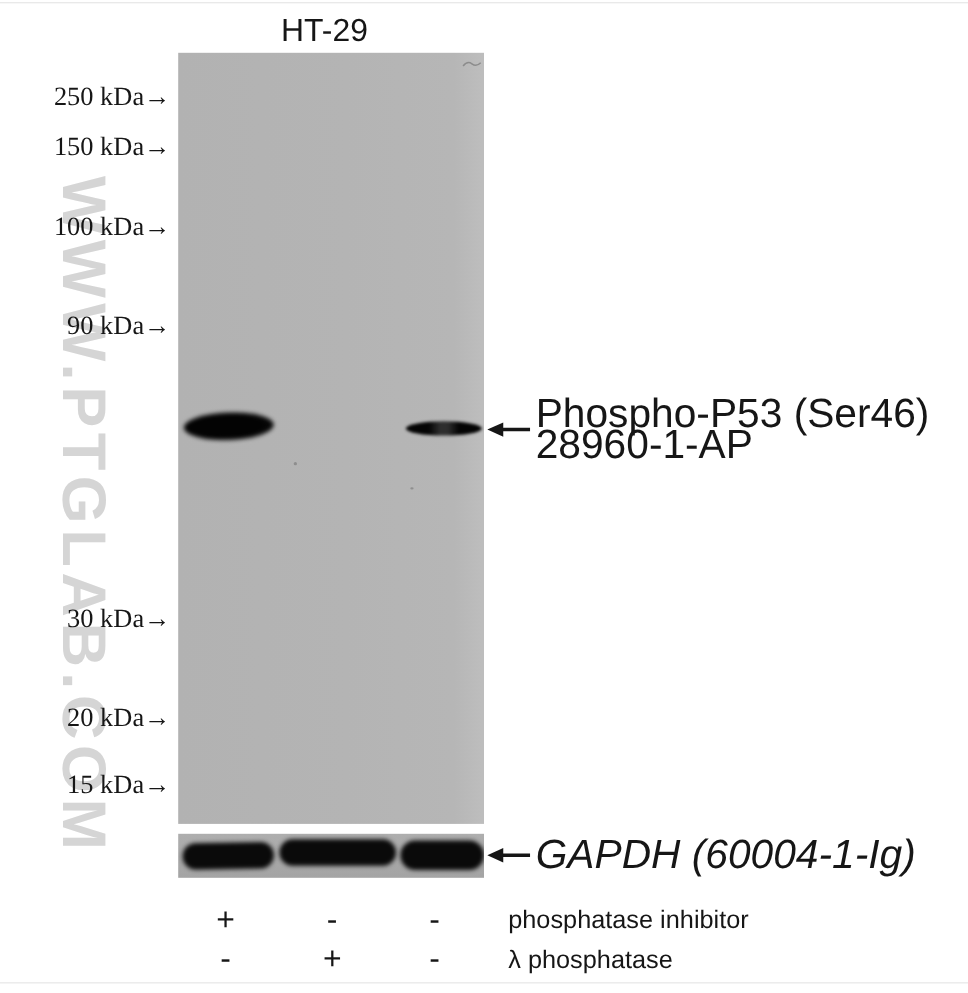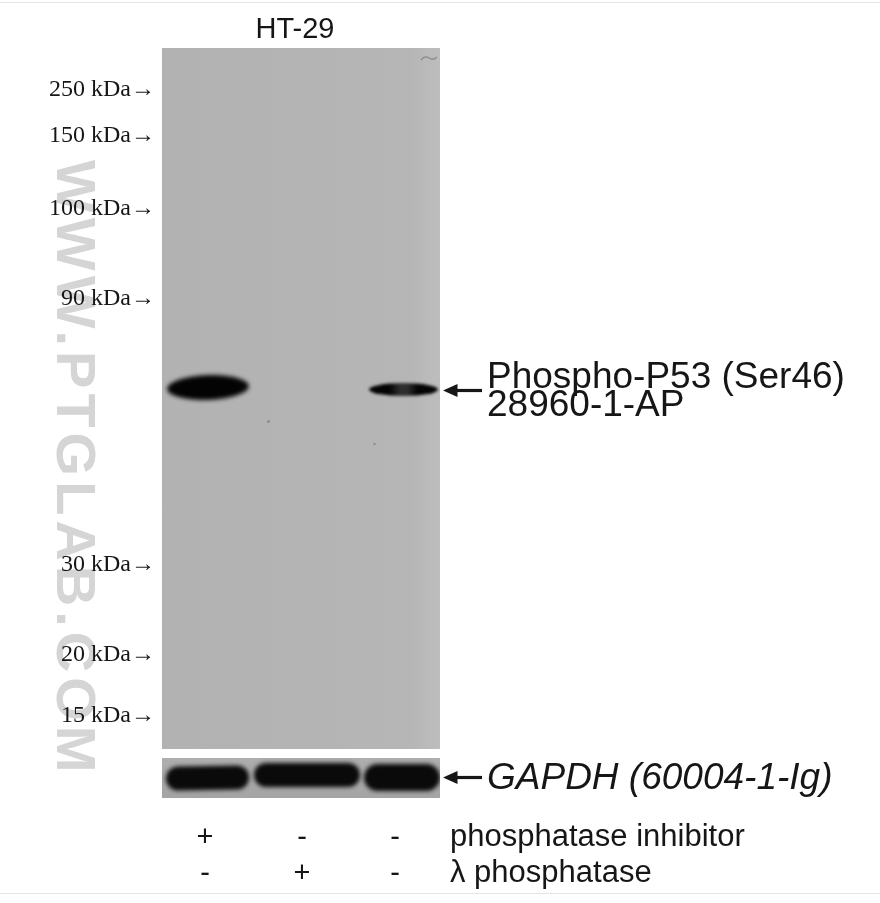--- a/index.html
+++ b/index.html
@@ -63,21 +63,21 @@
   #arrow-loading{left:442px;top:769px;}
   .annot{position:absolute;left:487px;z-index:2;font-size:37px;line-height:28px;white-space:nowrap;}
   #target-annotation{top:362px;}
   #loading-annotation{top:763px;font-style:italic;}
   
   .cond-row{position:absolute;left:0;width:880px;height:34px;z-index:2;}
   #cond-row-1{top:820px;}
   #cond-row-2{top:856px;}
   .cond-sym{position:absolute;width:38px;text-align:center;font-size:29px;line-height:32px;}
   .sym-1{left:186px;}.sym-2{left:283px;}.sym-3{left:376px;}
-  .cond-label{position:absolute;left:450px;font-size:31px;line-height:32px;white-space:nowrap;}
+  .cond-label{position:absolute;left:462px;font-size:23px;line-height:32px;white-space:nowrap;}
   
   .edge-line{position:absolute;left:0;width:880px;height:1px;background:var(--faint-line,#e4e4e4);z-index:0;}
   #edge-top{top:2px;}
   #edge-bottom{top:893px;}
 </style>
 </head>
 <body>
 
 <div id="figure">
 

